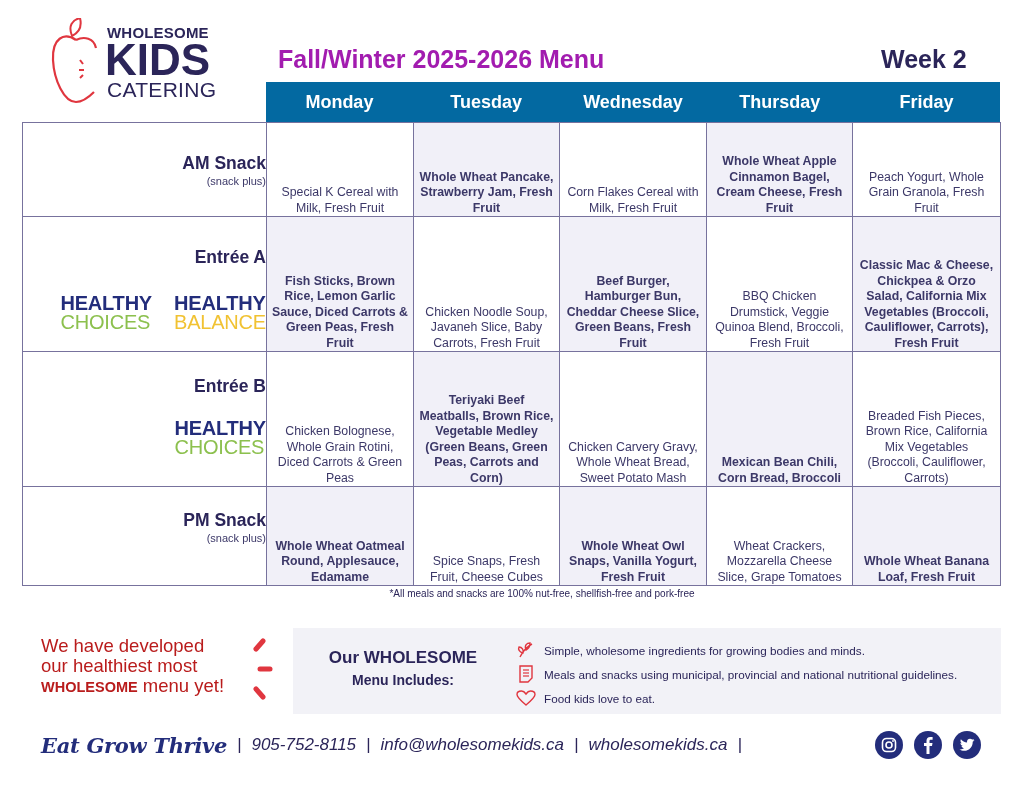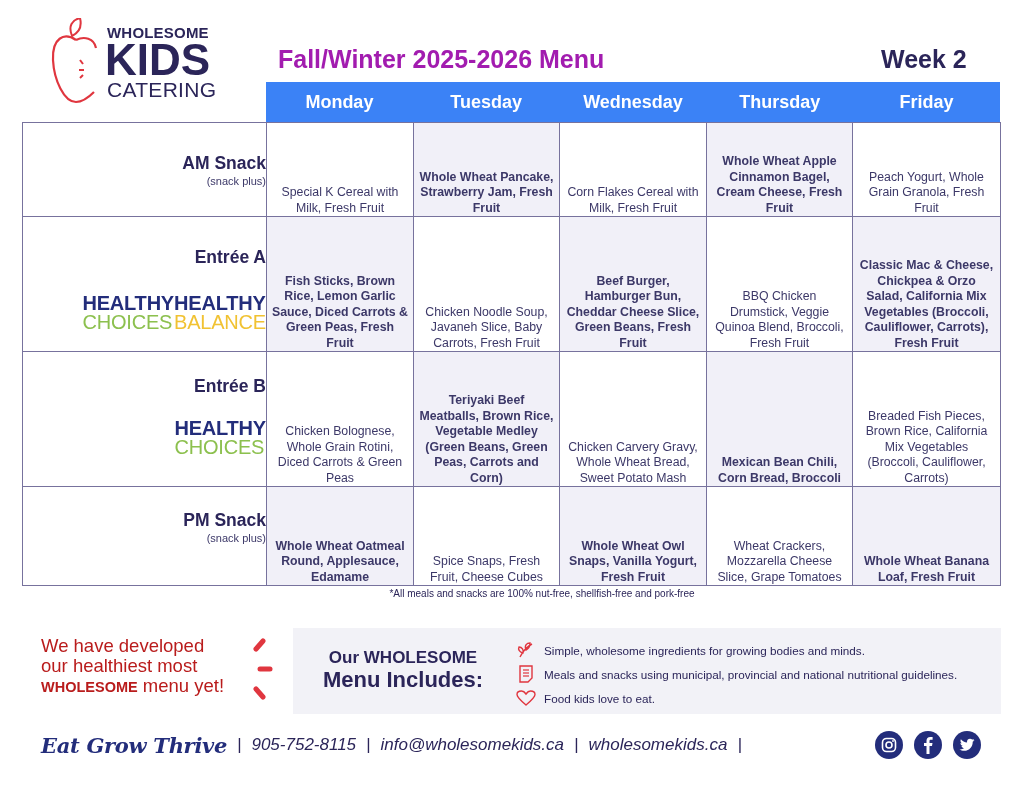--- a/index.html
+++ b/index.html
@@ -10,56 +10,56 @@
     .logo { position: absolute; left: 50px; top: 18px; width: 180px; height: 90px; }
     .logo svg.apple { position: absolute; left: 0; top: 0; }
     .logo .w { position: absolute; left: 57px; top: 6px; font-size: 15px; font-weight: bold; color: #2b2559; letter-spacing: 0.2px; }
     .logo .k { position: absolute; left: 55px; top: 20px; font-size: 44px; font-weight: bold; color: #2b2559; letter-spacing: 0px; line-height: 44px; }
     .logo .c { position: absolute; left: 57px; top: 60px; font-size: 21px; color: #2b2559; letter-spacing: 0.3px; }
 
     .title { position: absolute; left: 278px; top: 45px; font-size: 25px; font-weight: bold; color: #a21caf; }
     .week { position: absolute; left: 881px; top: 45px; font-size: 25px; font-weight: bold; color: #2b2559; }
 
     
-    .days { position: absolute; left: 266px; top: 82px; width: 734px; height: 40px; background: #3b82f6; display: flex; }
+    .days { position: absolute; left: 266px; top: 82px; width: 734px; height: 40px; background: #0369a1; display: flex; }
     .days .day { flex: 1; display: flex; align-items: center; justify-content: center; color: #ffffff; font-size: 18px; font-weight: bold; }
 
     
     .grid { position: absolute; left: 22px; top: 122px; width: 979px; height: 464px;
             display: grid; grid-template-columns: 244px 147px 146px 147px 146px 147px;
             grid-template-rows: 94px 135px 135px 98px;
             border: 1.5px solid #77729d; }
     .cell { border-right: 1.5px solid #77729d; border-bottom: 1.5px solid #77729d; display: flex; align-items: flex-end; justify-content: center; text-align: center; font-size: 12.3px; line-height: 15.5px; color: #3c3868; padding: 0 5px; background: #ffffff; }
     .cell.shade { background: #f1f0f8; font-weight: bold; }
     .cell.lastcol { border-right: none; }
     .cell.lastrow { border-bottom: none; }
 
     .rowlabel { flex-direction: column; padding: 0; }
     .rowlabel .lbl { font-size: 17.5px; font-weight: bold; color: #2b2559; line-height: 22px; }
     .rowlabel .sub { font-size: 11px; color: #3c3868; line-height: 14px; }
 
-    .hc-wrap { display: flex; margin-top: 26px; }
+    .hc-wrap { display: flex; gap: 22px; margin-top: 26px; }
     .hc { display: flex; flex-direction: column; align-items: flex-start; }
     .hc .h1 { font-size: 20px; font-weight: bold; color: #232d7b; line-height: 19px; letter-spacing: -0.2px; }
     .hc .h2 { font-size: 20px; line-height: 19px; letter-spacing: -0.2px; }
     .green { color: #8cc04e; }
     .yellow { color: #f1c232; }
 
     .footnote { position: absolute; left: 0; width: 1024px; top: 588px; text-align: center; font-size: 10px; color: #2b2559; padding-left: 60px; }
 
     
     .tagline { position: absolute; left: 41px; top: 636px; font-size: 18.5px; line-height: 20px; color: #b91c1c; }
     .tagline .bold { font-weight: bold; font-size: 14.5px; }
     .ticks { position: absolute; left: 250px; top: 637px; width: 28px; height: 66px; }
 
     
     .includes { position: absolute; left: 293px; top: 628px; width: 708px; height: 86px; background: #f2f2f7; }
     .includes .head { position: absolute; left: 10px; top: 20px; width: 200px; text-align: center; color: #2b2559; }
     .includes .head .a { font-size: 17px; font-weight: bold; line-height: 20px; }
-    .includes .head .b { font-size: 22px; font-weight: bold; line-height: 24px; }
+    .includes .head .b { font-size: 14px; font-weight: bold; line-height: 24px; }
     .inc-list { position: absolute; left: 223px; top: 10px; }
     .inc-item { display: flex; align-items: center; height: 24px; font-size: 11.7px; color: #2b2559; }
     .inc-item .ico { width: 20px; height: 18px; margin-right: 8px; display: flex; align-items: center; justify-content: center; }
 
     
     .footer { position: absolute; left: 41px; top: 730px; height: 30px; display: flex; align-items: center; color: #2b2559; font-style: italic; }
     .footer .brand { font-family: "DejaVu Serif", serif; font-weight: bold; font-size: 21px; color: #232d7b; letter-spacing: -0.3px; }
     .footer .sep { font-size: 17px; margin: 0 10px; color: #2b2559; }
     .footer .txt { font-size: 17px; color: #2b2559; }
 

